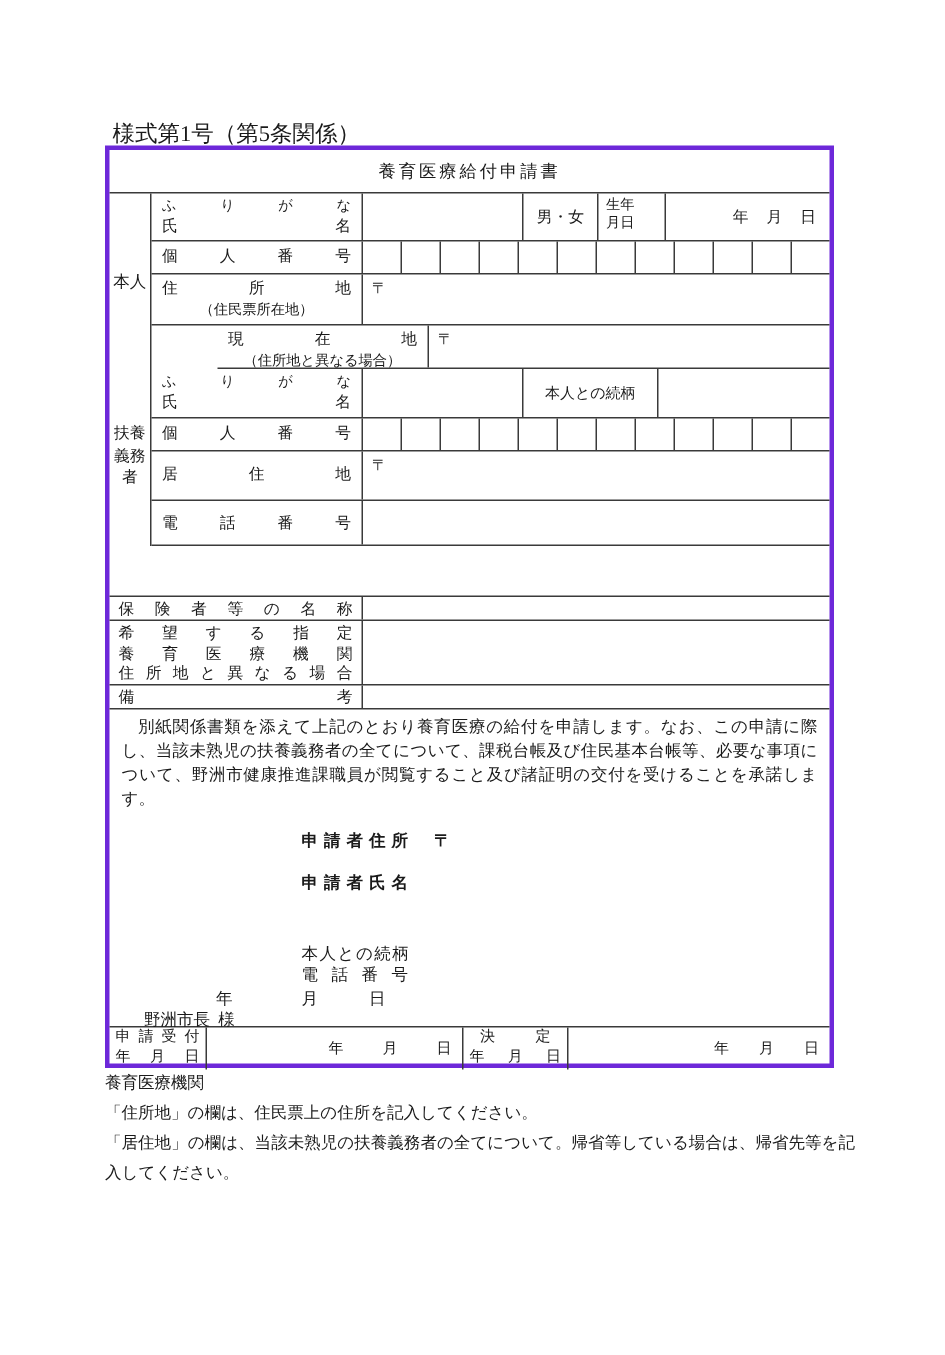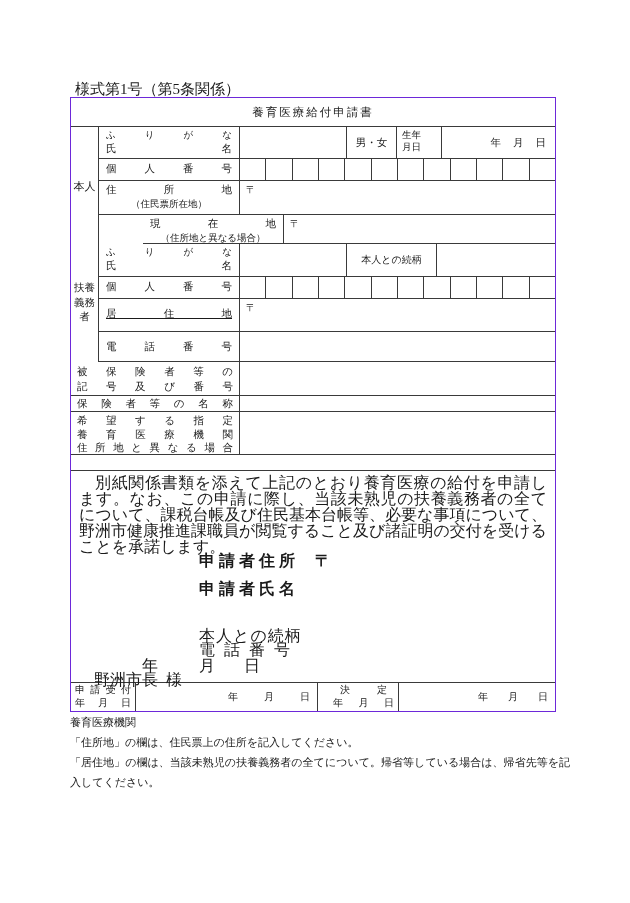--- a/index.html
+++ b/index.html
@@ -9,21 +9,21 @@
     background:#ffffff;
     font-family:"Liberation Serif","DejaVu Serif",serif;
     color:#1a1a1a;
     -webkit-font-smoothing:antialiased;
   }
   .abs { position:absolute; }
   
   #form-table {
     position:absolute; left:70px; top:97px;
     width:486px; height:615px;
-    border:1px solid #6d28d9;
+    border:3px solid #6d28d9;
     font-size:10.5px;
   }
   .row { display:flex; border-bottom:1px solid #3a3a3a; }
   .cell { position:relative; }
   .br { border-right:1px solid #3a3a3a; }
   .jl { text-align:justify; text-align-last:justify; }
   .title-row { height:29px; align-items:center; justify-content:center;
                font-size:11.5px; letter-spacing:2px; }
   .section { display:flex; }
   .vert-col {
@@ -43,31 +43,31 @@
   .boxes { flex:1; display:flex; }
   .box { flex:1; border-right:1px solid #3a3a3a; }
   .box:last-child { border-right:none; }
   .ymd-cell { display:flex; align-items:center; justify-content:flex-end; }
   .ymd-cell span { display:inline-block; }
   .sex-cell { width:50px; display:flex; align-items:center; justify-content:center; }
   .dob-cell { width:45px; font-size:9.5px; line-height:11.5px; padding:3px 0 0 5px; }
   .rel-cell { width:90px; display:flex; align-items:center; justify-content:center; font-size:10px; }
   .name-cell { width:107px; }
   
-  #statement { height:212px; position:relative; font-size:16px; }
+  #statement { height:212px; position:relative; font-size:11px; }
   #statement .para {
     padding:4px 8px 0 8px; line-height:16px;
     text-align:justify; text-indent:1em;
   }
   .st-line { position:absolute; white-space:nowrap; }
   .sp4 { letter-spacing:4px;font-weight:bold; }
   .sp9 { letter-spacing:9px; }
   .sp1 { letter-spacing:1px; }
   
-  .bottom-row { height:28px; border-bottom:none; font-size:10px;gap:11px; }
+  .bottom-row { height:28px; border-bottom:none; font-size:10px; }
   .b-label { width:65px; padding:1px 4px 0 4px; line-height:12.5px; }
   .b-date1 { width:171px; }
   .b-kettei { width:70px; padding:1px 11px 0 11px; line-height:12.5px; }
   .ymd-gap-sm { gap:12px; padding-right:9px; font-size:10.5px; }
   .ymd-gap-md { gap:26px; padding-right:7px; }
   .ymd-gap-lg { gap:20px; padding-right:7px; }
   
   #style-number { left:75px; top:80px; font-size:15px; }
   #notes { left:70px; top:712px; width:500px; font-size:11px; line-height:20px; }
   #notes .note-item { text-align:justify; }
@@ -162,55 +162,52 @@
             <div class="box"></div>
             <div class="box"></div>
             <div class="box"></div>
             <div class="box"></div>
             <div class="box"></div>
             <div class="box"></div>
             <div class="box"></div>
         </div>
       </div>
       <div class="row" style="height:33px;">
-        <div class="cell label-cell br jl" style="padding-top:8px;text-decoration:underline;">居住地</div>
+        <div class="cell label-cell br jl" style="padding-top:8px;">居住地</div>
         <div class="cell fill postal">
           <span>〒</span>
         </div>
       </div>
       <div class="row" style="height:30px;">
         <div class="cell label-cell br jl" style="padding-top:8px;">電話番号</div>
         <div class="cell fill"></div>
       </div>
     </div>
   </div>
 
   <div class="row" style="height:34px;">
-    <div class="cell label-full br" style="line-height:15px;">
-      <div class="jl">被保険者等の</div>
-      <div class="jl">記号及び番号</div>
-    </div>
     <div class="cell fill"></div>
   </div>
 
   <div class="row" style="height:16px;">
     <div class="cell label-full br jl" style="padding-top:1px;">保険者等の名称</div>
     <div class="cell fill"></div>
   </div>
 
   <div class="row" style="height:43px;">
     <div class="cell label-full br" style="line-height:13.5px;">
       <div class="jl">希望する指定</div>
       <div class="jl">養育医療機関</div>
       <div class="jl">住所地と異なる場合</div>
     </div>
     <div class="cell fill"></div>
   </div>
 
   <div class="row" style="height:16px;">
+    <div class="cell label-full br jl" style="padding-top:1px;">備考</div>
     <div class="cell fill"></div>
   </div>
 
   <div class="row" id="statement">
     <div class="para">別紙関係書類を添えて上記のとおり養育医療の給付を申請します。なお、この申請に際し、当該未熟児の扶養義務者の全てについて、課税台帳及び住民基本台帳等、必要な事項について、野洲市健康推進課職員が閲覧すること及び諸証明の交付を受けることを承諾します。</div>
     <div class="st-line sp4" style="top:80px; left:128px;">
       <span>申請者住所</span>&nbsp;&nbsp;<span>〒</span>
     </div>
     <div class="st-line sp4" style="top:108px; left:128px;">申請者氏名</div>
     <div class="st-line sp1" style="top:155px; left:128px;">本人との続柄</div>

